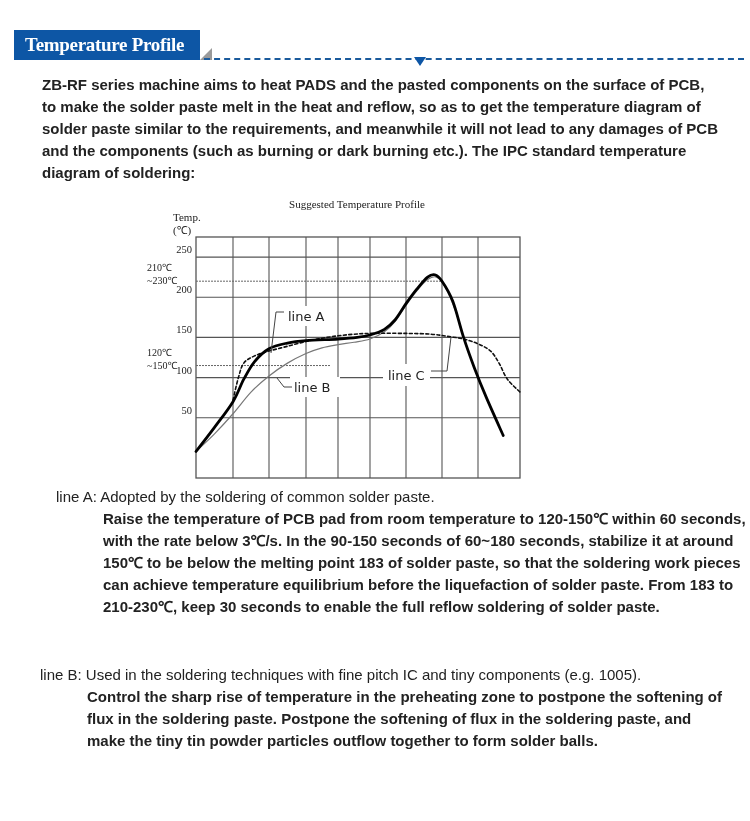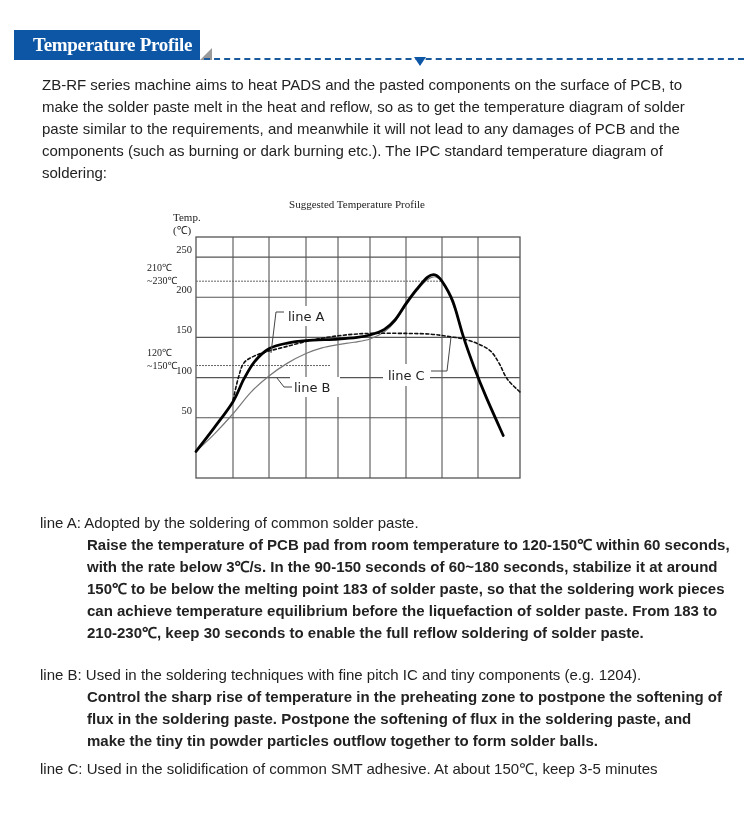--- a/index.html
+++ b/index.html
@@ -1,36 +1,36 @@
 <!DOCTYPE html>
 <html><head>
 <meta charset="utf-8">
 <style>
   html, body { margin: 0; padding: 0; background: #ffffff; }
   body { width: 750px; height: 821px; position: relative; overflow: hidden;
          font-family: "Liberation Sans", sans-serif; color: #222; }
   .banner { position: absolute; left: 14px; top: 30px; height: 30px; width: 186px;
             background: #0d56a5; color: #fff; font-family: "Liberation Serif", serif;
-            font-weight: bold; font-size: 19px; line-height: 30px; padding-left: 19px; box-sizing: border-box;
+            font-weight: bold; font-size: 19px; line-height: 30px; padding-left: 11px; box-sizing: border-box;
             letter-spacing: -0.3px; }
   .banner-fold { position: absolute; left: 200px; top: 48px; width: 0; height: 0;
                  border-left: 0 solid transparent; border-right: 12px solid transparent;
                  border-bottom: 12px solid #9a9a9a; transform: scaleX(-1); }
   .dash-rule { position: absolute; left: 204px; top: 58px; width: 540px; height: 0;
                border-top: 2px dashed #1a5a9c; }
   .dash-tri { position: absolute; left: 414px; top: 57px; width: 0; height: 0;
               border-left: 6px solid transparent; border-right: 6px solid transparent;
               border-top: 9px solid #0d56a5; }
   .intro { position: absolute; left: 42px; top: 74px; width: 680px; font-size: 15px;
-           line-height: 22px; color: #222; }
+           line-height: 22px; color: #222; font-weight: bold; }
   .chart { position: absolute; left: 0; top: 190px; width: 750px; height: 310px; }
   .desc { position: absolute; left: 40px; width: 690px; font-size: 15px; line-height: 22px; color: #222; }
   .desc .head { display: block; }
   .desc .body { display: block; padding-left: 47px; font-weight: bold; }
-  #descA { top: 512px; }
+  #descA { top: 486px; margin-left: 16px; }
   #descB { top: 664px; }
   #descC { top: 758px; }
 </style>
 </head>
 <body>
 
 <div>
   <div class="banner">Temperature Profile</div>
   <div class="banner-fold"></div>
   <div class="dash-rule"></div>
@@ -90,18 +90,17 @@
       <polyline points="431,371 447,371 451,337" fill="none" stroke="#444" stroke-width="1"></polyline>
       <text x="388" y="380" font-family="DejaVu Sans, sans-serif" font-size="13" fill="#222">line C</text>
     </g>
 </svg>
 
 <div class="desc" id="descA">
   <span class="head">line A: Adopted by the soldering of common solder paste.</span>
   <span class="body">Raise the temperature of PCB pad from room temperature to 120-150℃ within 60 seconds, with the rate below 3℃/s. In the 90-150 seconds of 60~180 seconds, stabilize it at around 150℃ to be below the melting point 183 of solder paste, so that the soldering work pieces can achieve temperature equilibrium before the liquefaction of solder paste. From 183 to 210-230℃, keep 30 seconds to enable the full reflow soldering of solder paste.</span>
 </div>
 <div class="desc" id="descB">
-  <span class="head">line B: Used in the soldering techniques with fine pitch IC and tiny components (e.g. 1204).</span>
+  <span class="head">line B: Used in the soldering techniques with fine pitch IC and tiny components (e.g. 1005).</span>
   <span class="body">Control the sharp rise of temperature in the preheating zone to postpone the softening of flux in the soldering paste. Postpone the softening of flux in the soldering paste, and make the tiny tin powder particles outflow together to form solder balls.</span>
 </div>
 <div class="desc" id="descC">
-  <span class="head">line C: Used in the solidification of common SMT adhesive. At about 150℃, keep 3-5 minutes</span>
 </div>
 
 </body></html>

